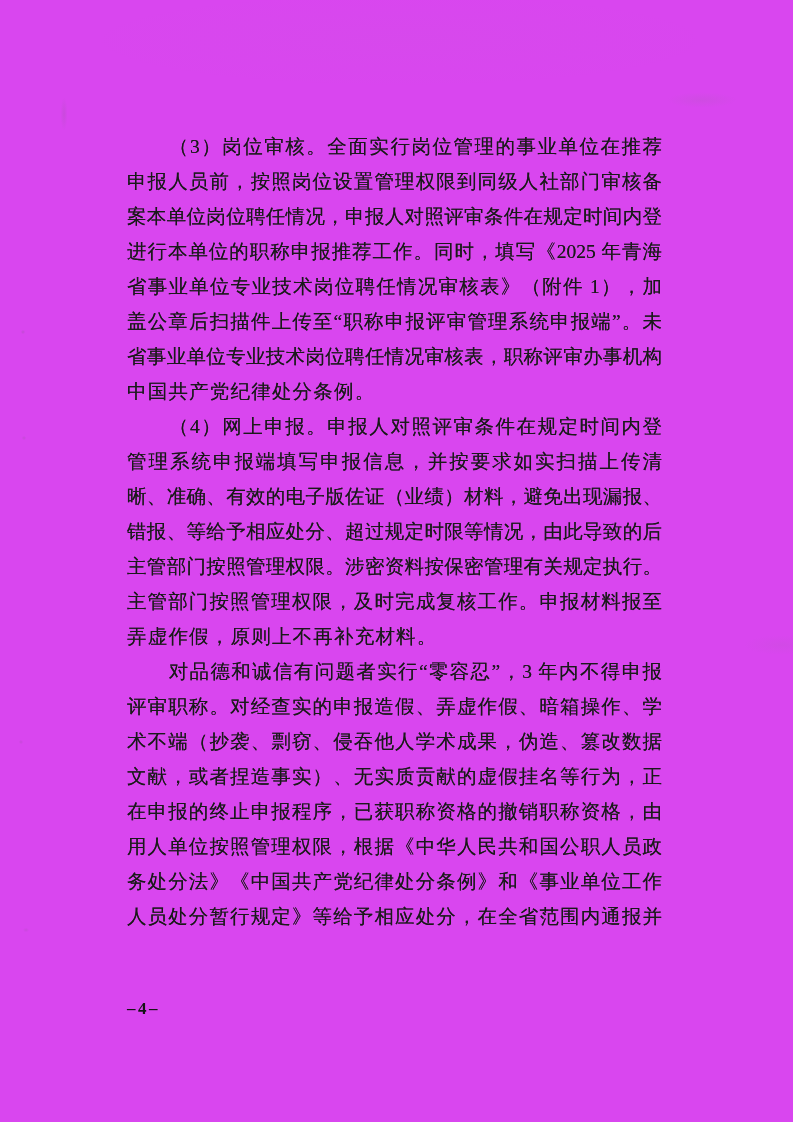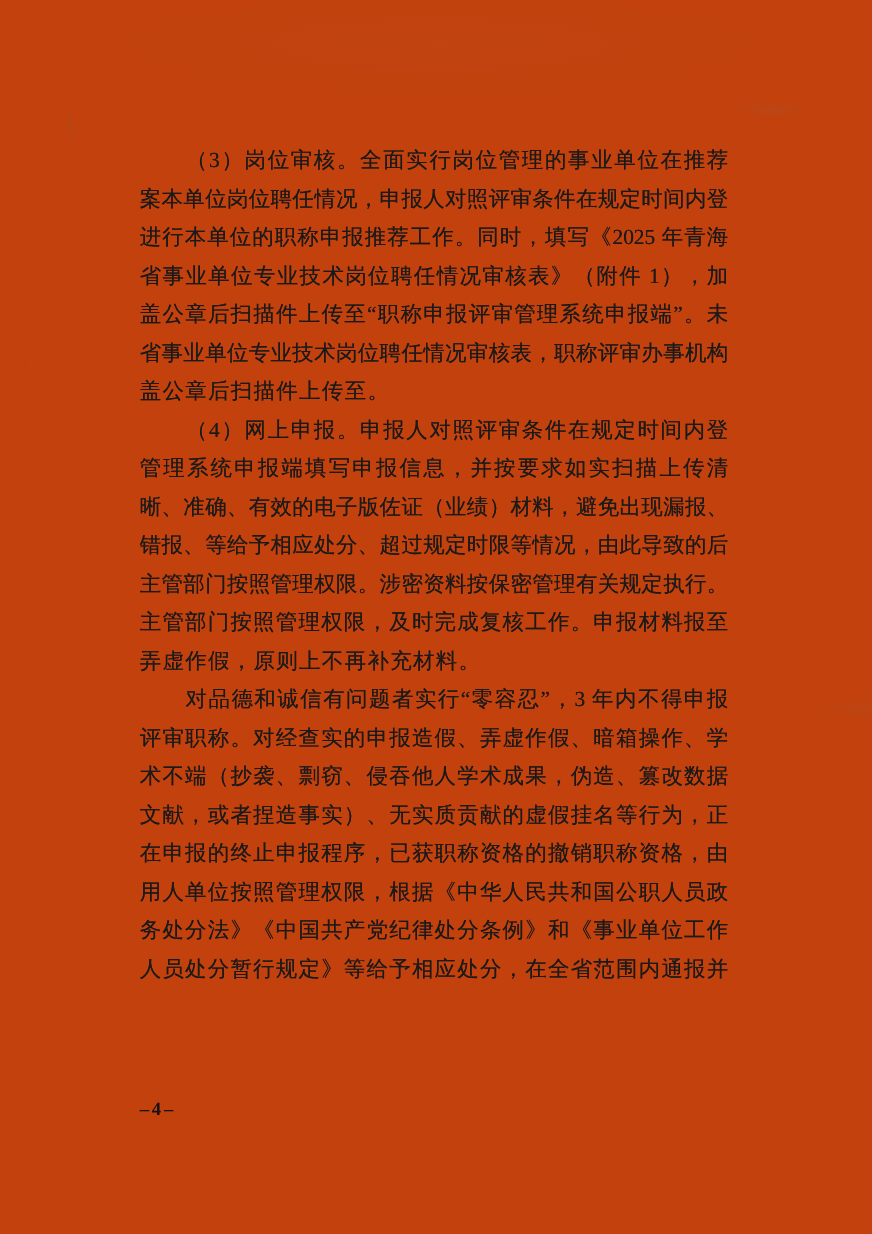--- a/index.html
+++ b/index.html
@@ -4,21 +4,21 @@
 <style>
   html, body {
     margin: 0;
     padding: 0;
     background: #ffffff;
   }
   .page {
     position: relative;
     width: 793px;
     height: 1122px;
-    background: #c2410c;
+    background: #d946ef;
     overflow: hidden;
     font-family: "Liberation Serif", "DejaVu Serif", serif;
     color: #1a1a1a;
   }
   
   .scan-noise {
     position: absolute;
     inset: 0;
     pointer-events: none;
     background:
@@ -63,26 +63,27 @@
     line-height: 24px;
   }
 </style>
 </head>
 <body>
 
 <div class="page">
   <div class="scan-noise"></div>
   <div class="body-text">
       <div class="line">　　（3）岗位审核。全面实行岗位管理的事业单位在推荐</div>
+      <div class="line">申报人员前，按照岗位设置管理权限到同级人社部门审核备</div>
       <div class="line">案本单位岗位聘任情况，申报人对照评审条件在规定时间内登</div>
       <div class="line">进行本单位的职称申报推荐工作。同时，填写《2025 年青海</div>
       <div class="line">省事业单位专业技术岗位聘任情况审核表》（附件 1），加</div>
       <div class="line">盖公章后扫描件上传至“职称申报评审管理系统申报端”。未</div>
       <div class="line">省事业单位专业技术岗位聘任情况审核表，职称评审办事机构</div>
-      <div class="line para-end">盖公章后扫描件上传至。</div>
+      <div class="line para-end">中国共产党纪律处分条例。</div>
       <div class="line">　　（4）网上申报。申报人对照评审条件在规定时间内登</div>
       <div class="line">管理系统申报端填写申报信息，并按要求如实扫描上传清</div>
       <div class="line">晰、准确、有效的电子版佐证（业绩）材料，避免出现漏报、</div>
       <div class="line">错报、等给予相应处分、超过规定时限等情况，由此导致的后</div>
       <div class="line">主管部门按照管理权限。涉密资料按保密管理有关规定执行。</div>
       <div class="line">主管部门按照管理权限，及时完成复核工作。申报材料报至</div>
       <div class="line para-end">弄虚作假，原则上不再补充材料。</div>
       <div class="line">　　对品德和诚信有问题者实行“零容忍”，3 年内不得申报</div>
       <div class="line">评审职称。对经查实的申报造假、弄虚作假、暗箱操作、学</div>
       <div class="line">术不端（抄袭、剽窃、侵吞他人学术成果，伪造、篡改数据</div>

